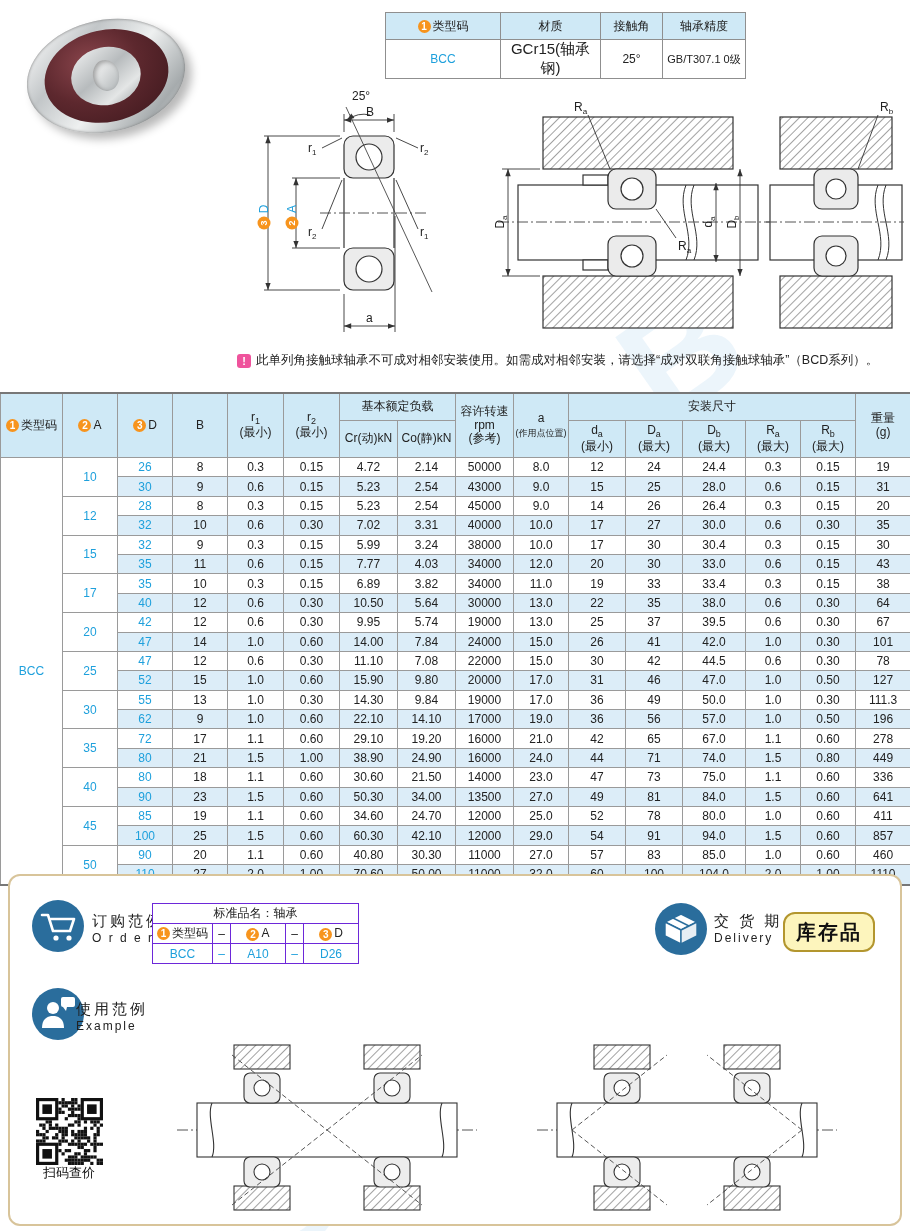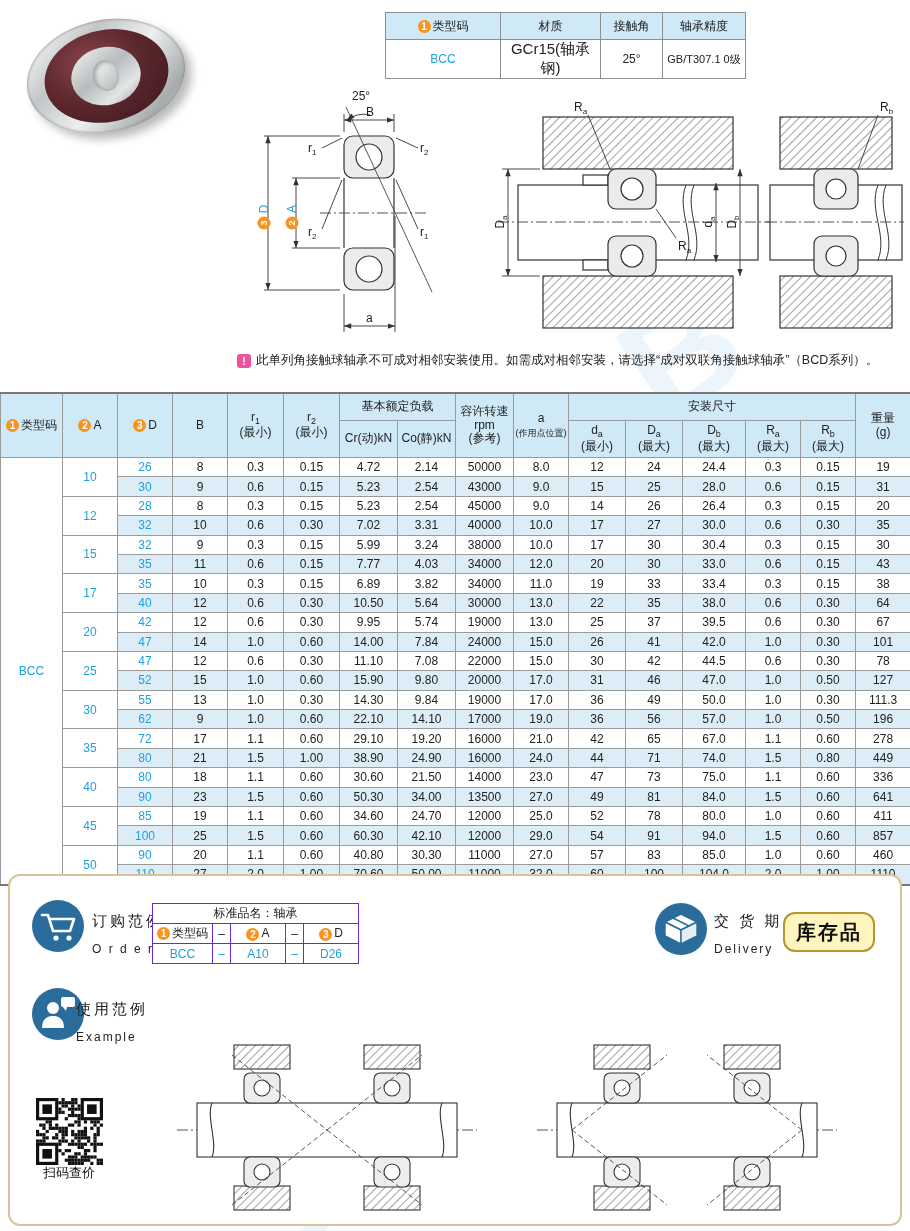--- a/index.html
+++ b/index.html
@@ -43,21 +43,21 @@
   .main sub{font-size:9px;}
   .main{border-top:2px solid #777;border-bottom:2px solid #777;}
   
   .drw{position:absolute;}
   svg text{font-family:"Liberation Sans","DejaVu Sans",sans-serif;}
   
   .bottombox{position:absolute;left:8px;top:874px;width:890px;height:348px;border:2px solid #d8c49a;border-radius:12px;background:#fff;}
   .circle-ic{position:absolute;width:52px;height:52px;border-radius:50%;background:#2a6d9c;}
   .iclabel{position:absolute;color:#222;}
   .iclabel .cn{font-size:15px;letter-spacing:3px;}
-  .iclabel .en{font-size:12px;letter-spacing:2px;margin-top:11px;}
+  .iclabel .en{font-size:12px;letter-spacing:2px;margin-top:0;}
   .ordtab{position:absolute;left:152px;top:903px;border-collapse:collapse;table-layout:fixed;font-size:12px;}
   .ordtab th,.ordtab td{border:1px solid #6d28d9;text-align:center;height:19px;padding:0;font-weight:normal;background:#fff;}
   .stamp{position:absolute;left:783px;top:912px;width:88px;height:36px;border:2px solid #b3962e;border-radius:12px;
          background:#fdf5bd;color:#111;font-size:20px;font-weight:bold;display:flex;align-items:center;justify-content:center;letter-spacing:2px;}
   .extext{position:absolute;left:163px;top:1001px;width:735px;font-size:13.5px;color:#111;}
   .qrlabel{position:absolute;left:34px;top:1164px;width:70px;text-align:center;font-size:13px;color:#111;}
 </style>
 </head>
 <body>
 

